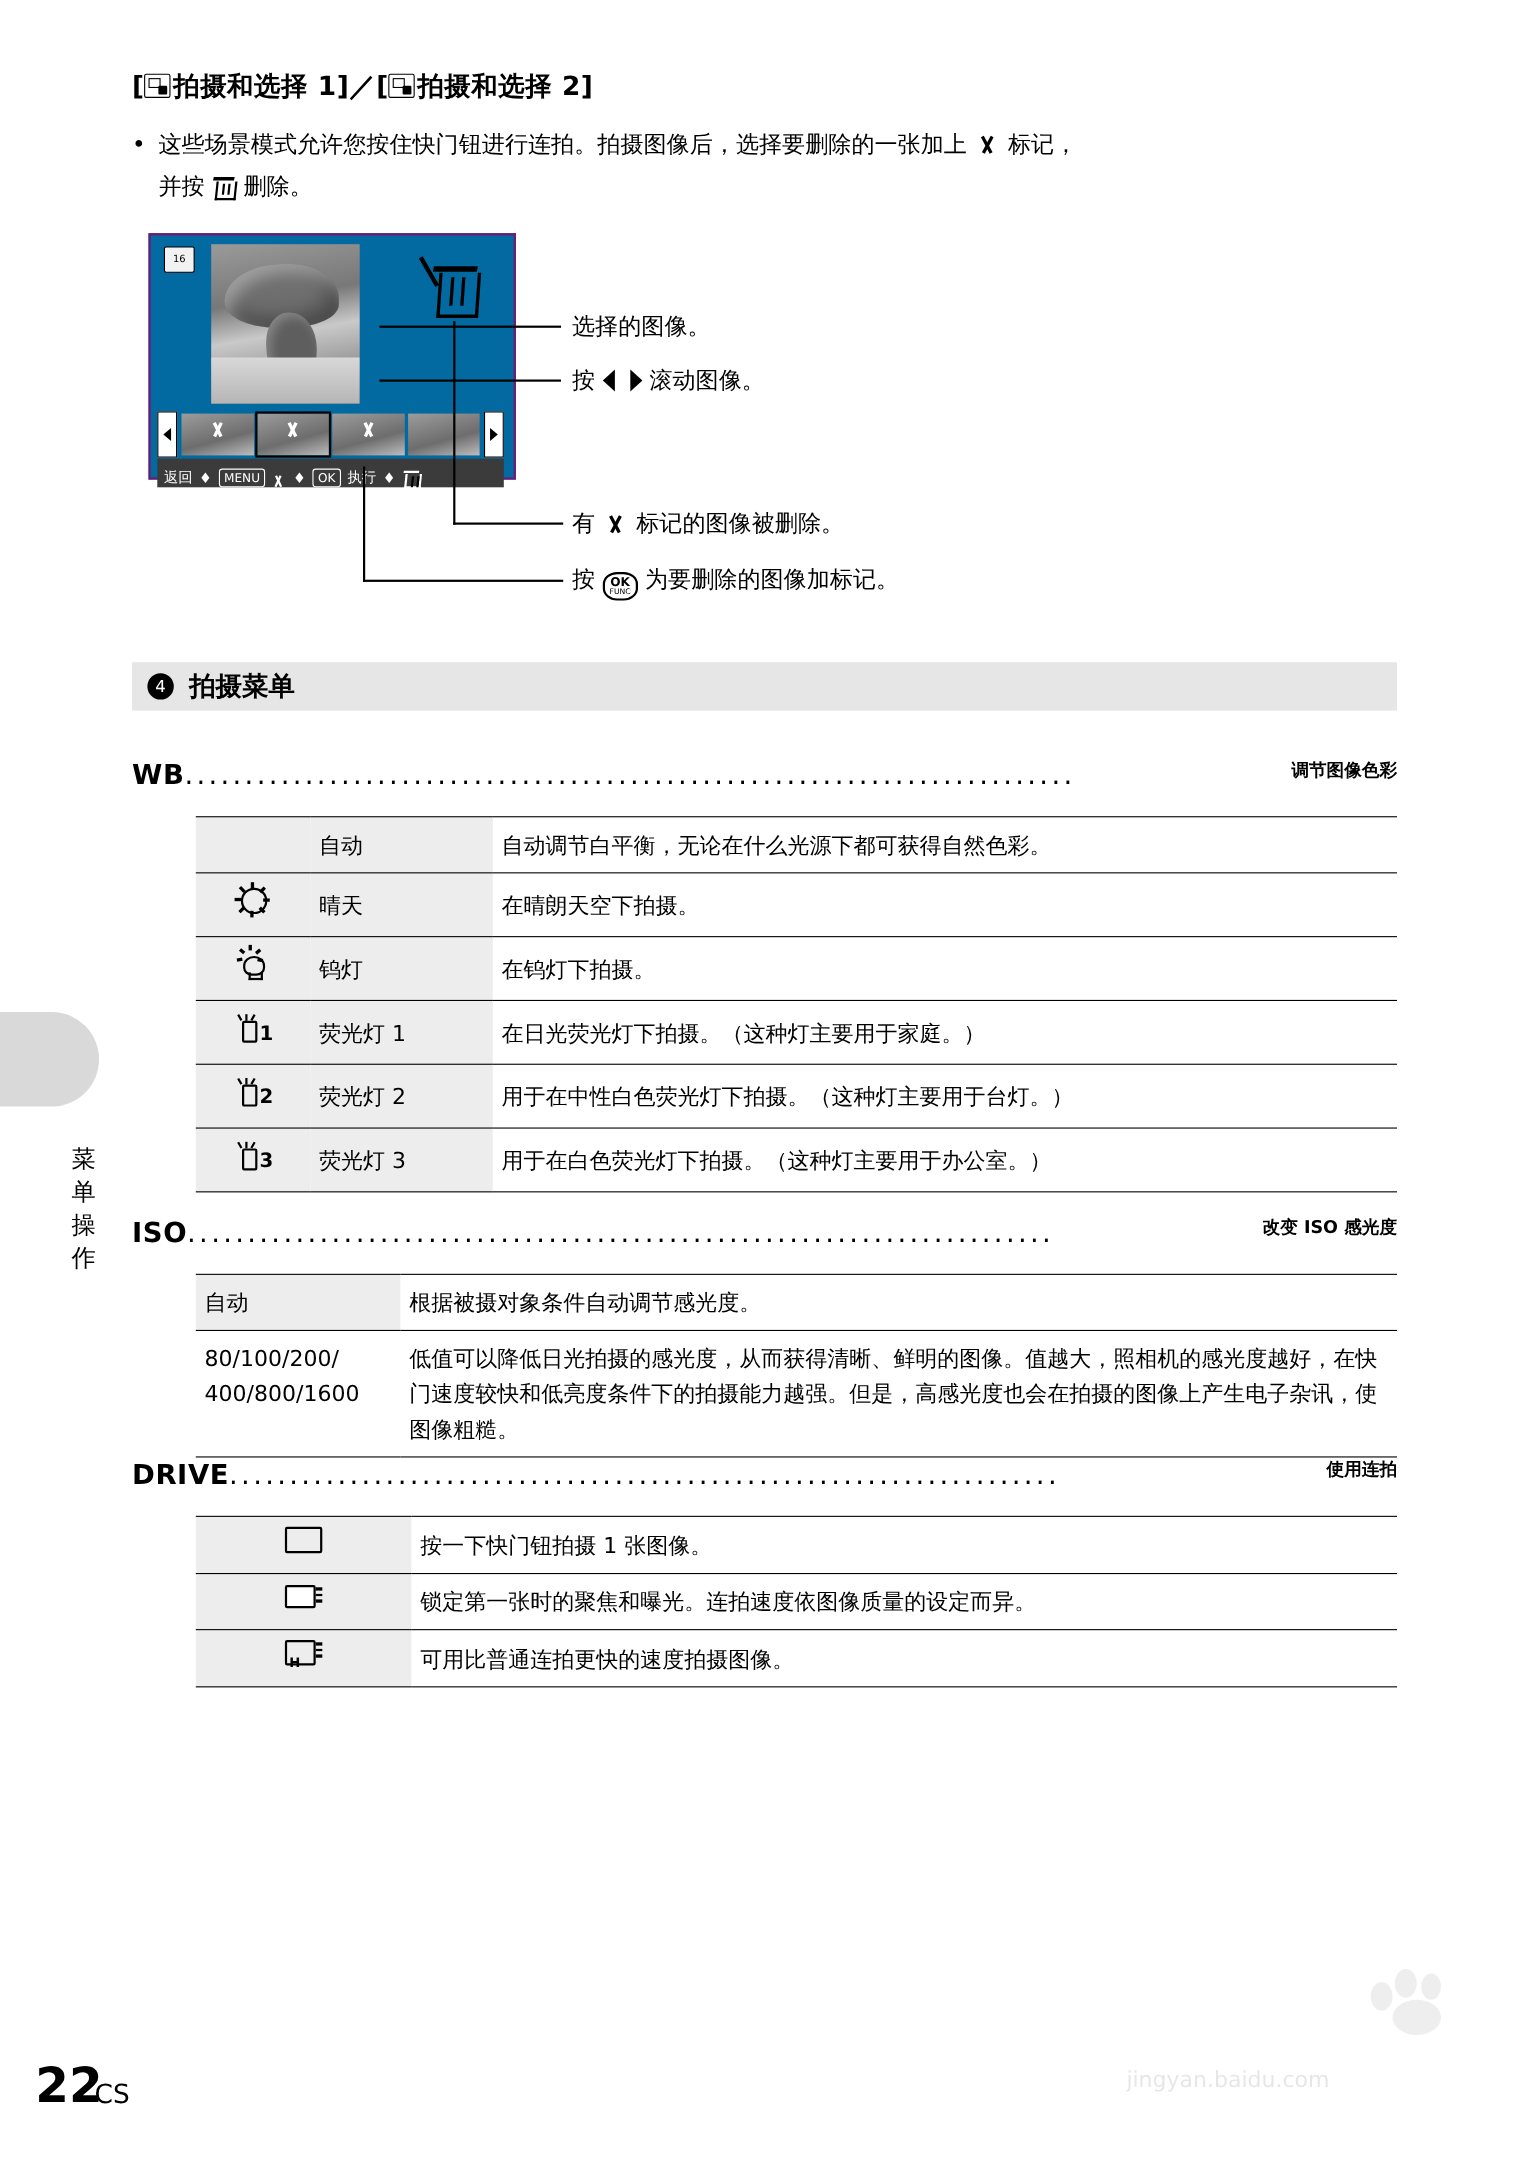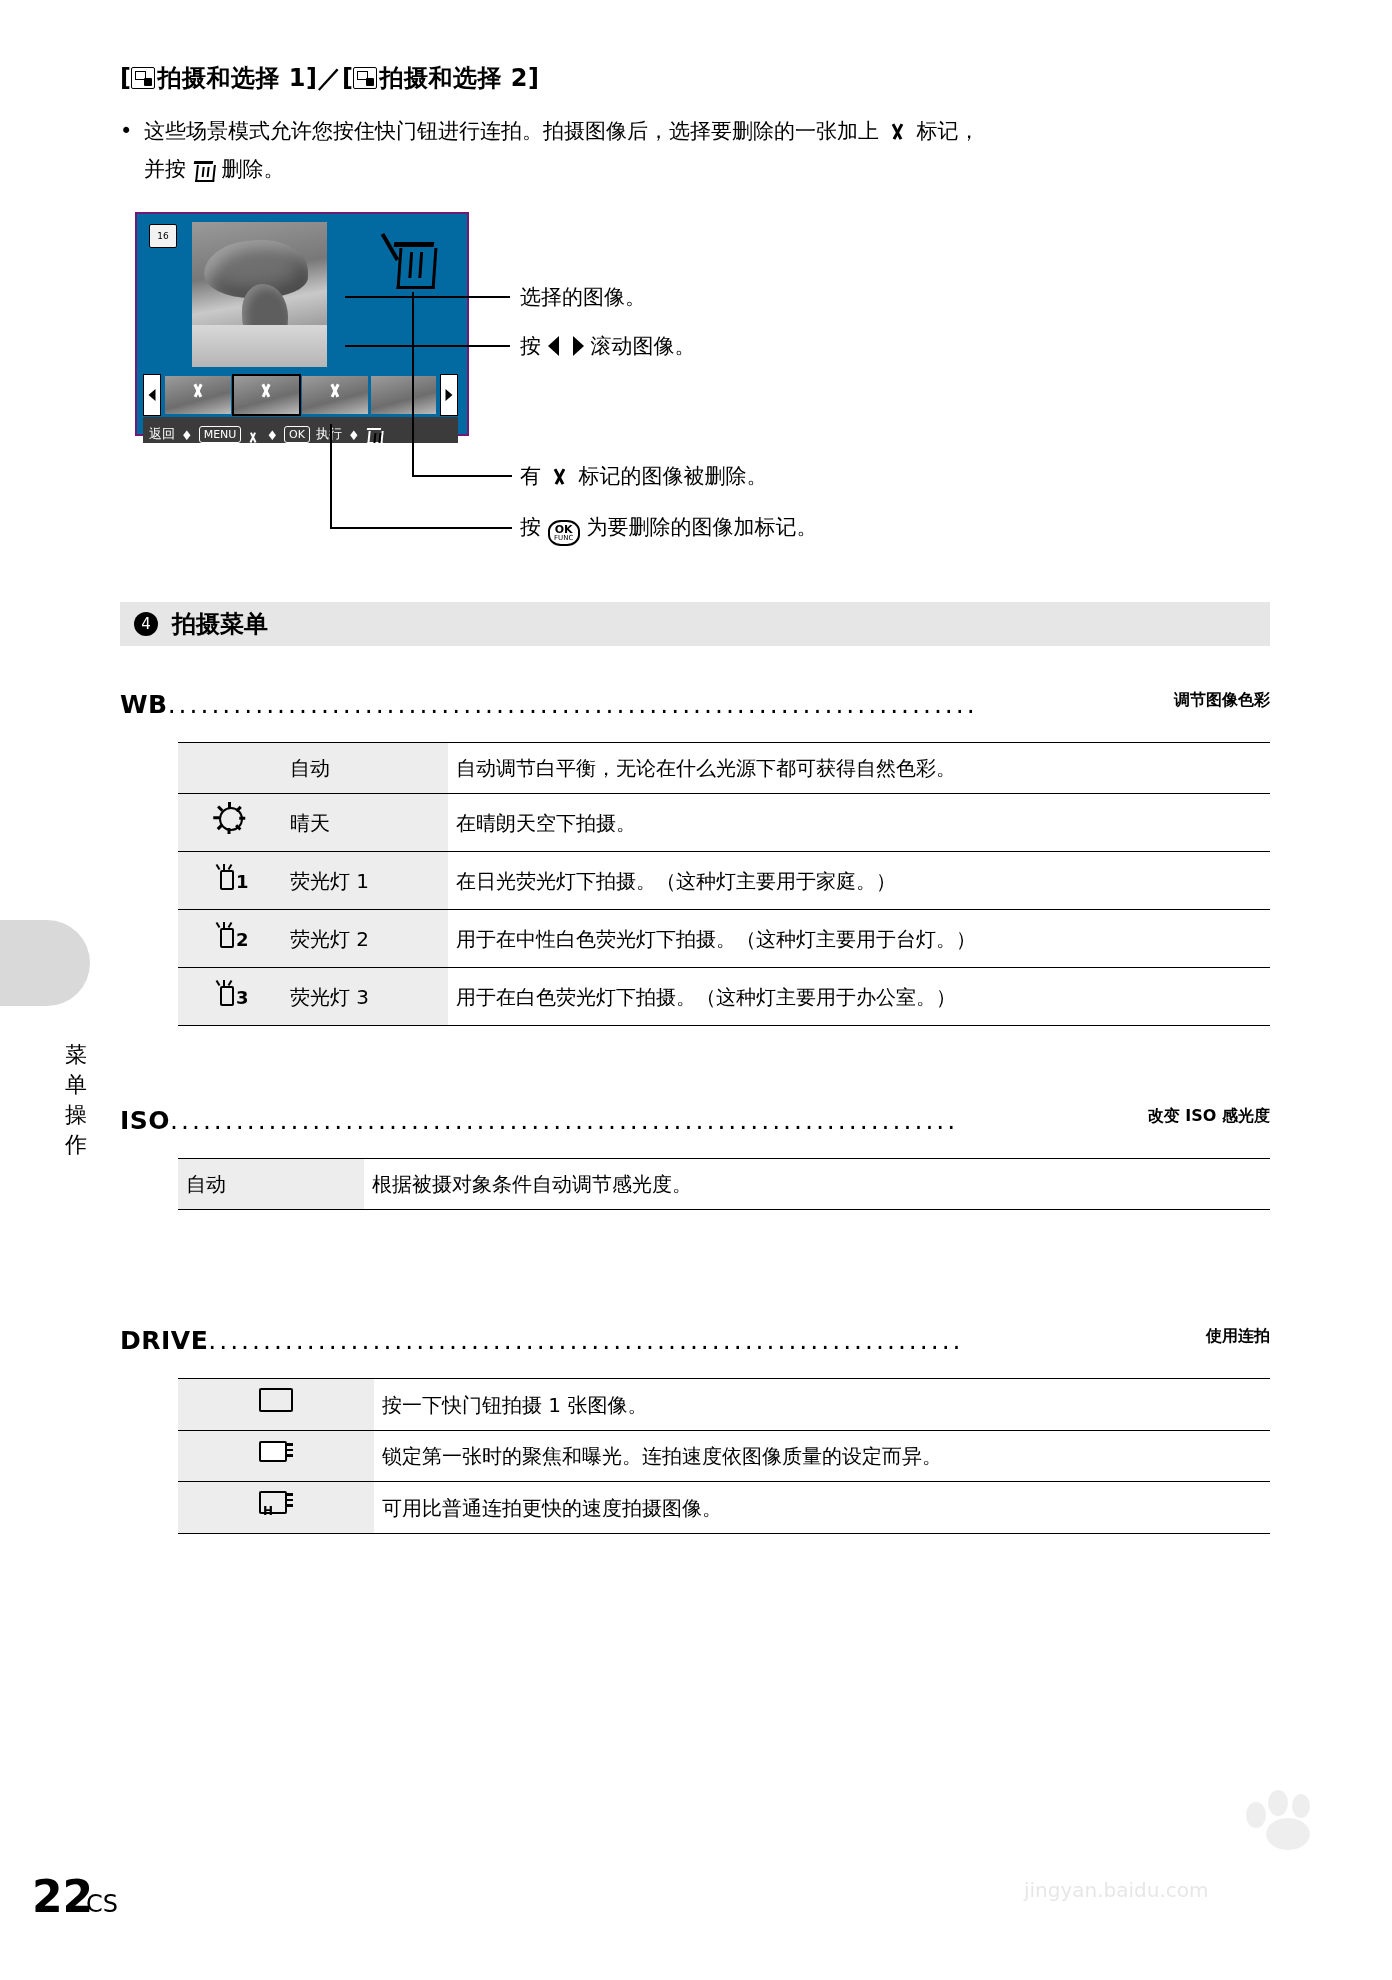--- a/index.html
+++ b/index.html
@@ -636,20 +636,34 @@
           <span class="sunray" style="transform:rotate(270deg)"></span>
           <span class="sunray" style="transform:rotate(315deg)"></span>
         </span>
       </td>
       <td class="c2">晴天</td>
       <td class="c3">在晴朗天空下拍摄。</td>
     </tr>
     <tr>
       <td class="c1">
         <span class="wbi">
+          <span class="tung"></span>
+          <span class="tray" style="transform:rotate(0deg)"></span>
+          <span class="tray" style="transform:rotate(50deg)"></span>
+          <span class="tray" style="transform:rotate(-50deg)"></span>
+          <span class="tray" style="transform:rotate(100deg)"></span>
+          <span class="tray" style="transform:rotate(-100deg)"></span>
+        </span>
+      </td>
+      <td class="c2">钨灯</td>
+      <td class="c3">在钨灯下拍摄。</td>
+    </tr>
+    <tr>
+      <td class="c1">
+        <span class="wbi">
           <span class="fl">
             <span class="tube"></span>
             <span class="spark">
                   <i style="left:0;transform:rotate(-30deg)"></i>
                   <i style="left:6px"></i>
                   <i style="left:12px;transform:rotate(30deg)"></i>
                 </span>
             <span class="num">1</span>
           </span>
         </span>
@@ -699,20 +713,27 @@
     <span class="name">ISO</span>
     <span class="dots" style="width:790px;"> ..........................................................................................................</span>
   </div>
 
   <table class="opt" style="top:1158px;">
     <tbody>
         <tr>
       <td class="c2" style="width:170px;">自动</td>
       <td class="c3">根据被摄对象条件自动调节感光度。</td>
     </tr>
+    <tr>
+      <td class="c2" style="width:170px; background:#fff; vertical-align:top;">
+        <div>80/100/200/</div>
+        <div>400/800/1600</div>
+      </td>
+      <td class="c3" style="vertical-align:top;">低值可以降低日光拍摄的感光度，从而获得清晰、鲜明的图像。值越大，照相机的感光度越好，在快门速度较快和低亮度条件下的拍摄能力越强。但是，高感光度也会在拍摄的图像上产生电子杂讯，使图像粗糙。</td>
+    </tr>
   </tbody>
     </table>
 
   <div class="entry-head" style="top:1326px;">
     <span class="right">使用连拍</span>
     <span class="name">DRIVE</span>
     <span class="dots" style="width:755px;"> ..........................................................................................................</span>
   </div>
 
   <table class="opt" style="top:1378px;">

